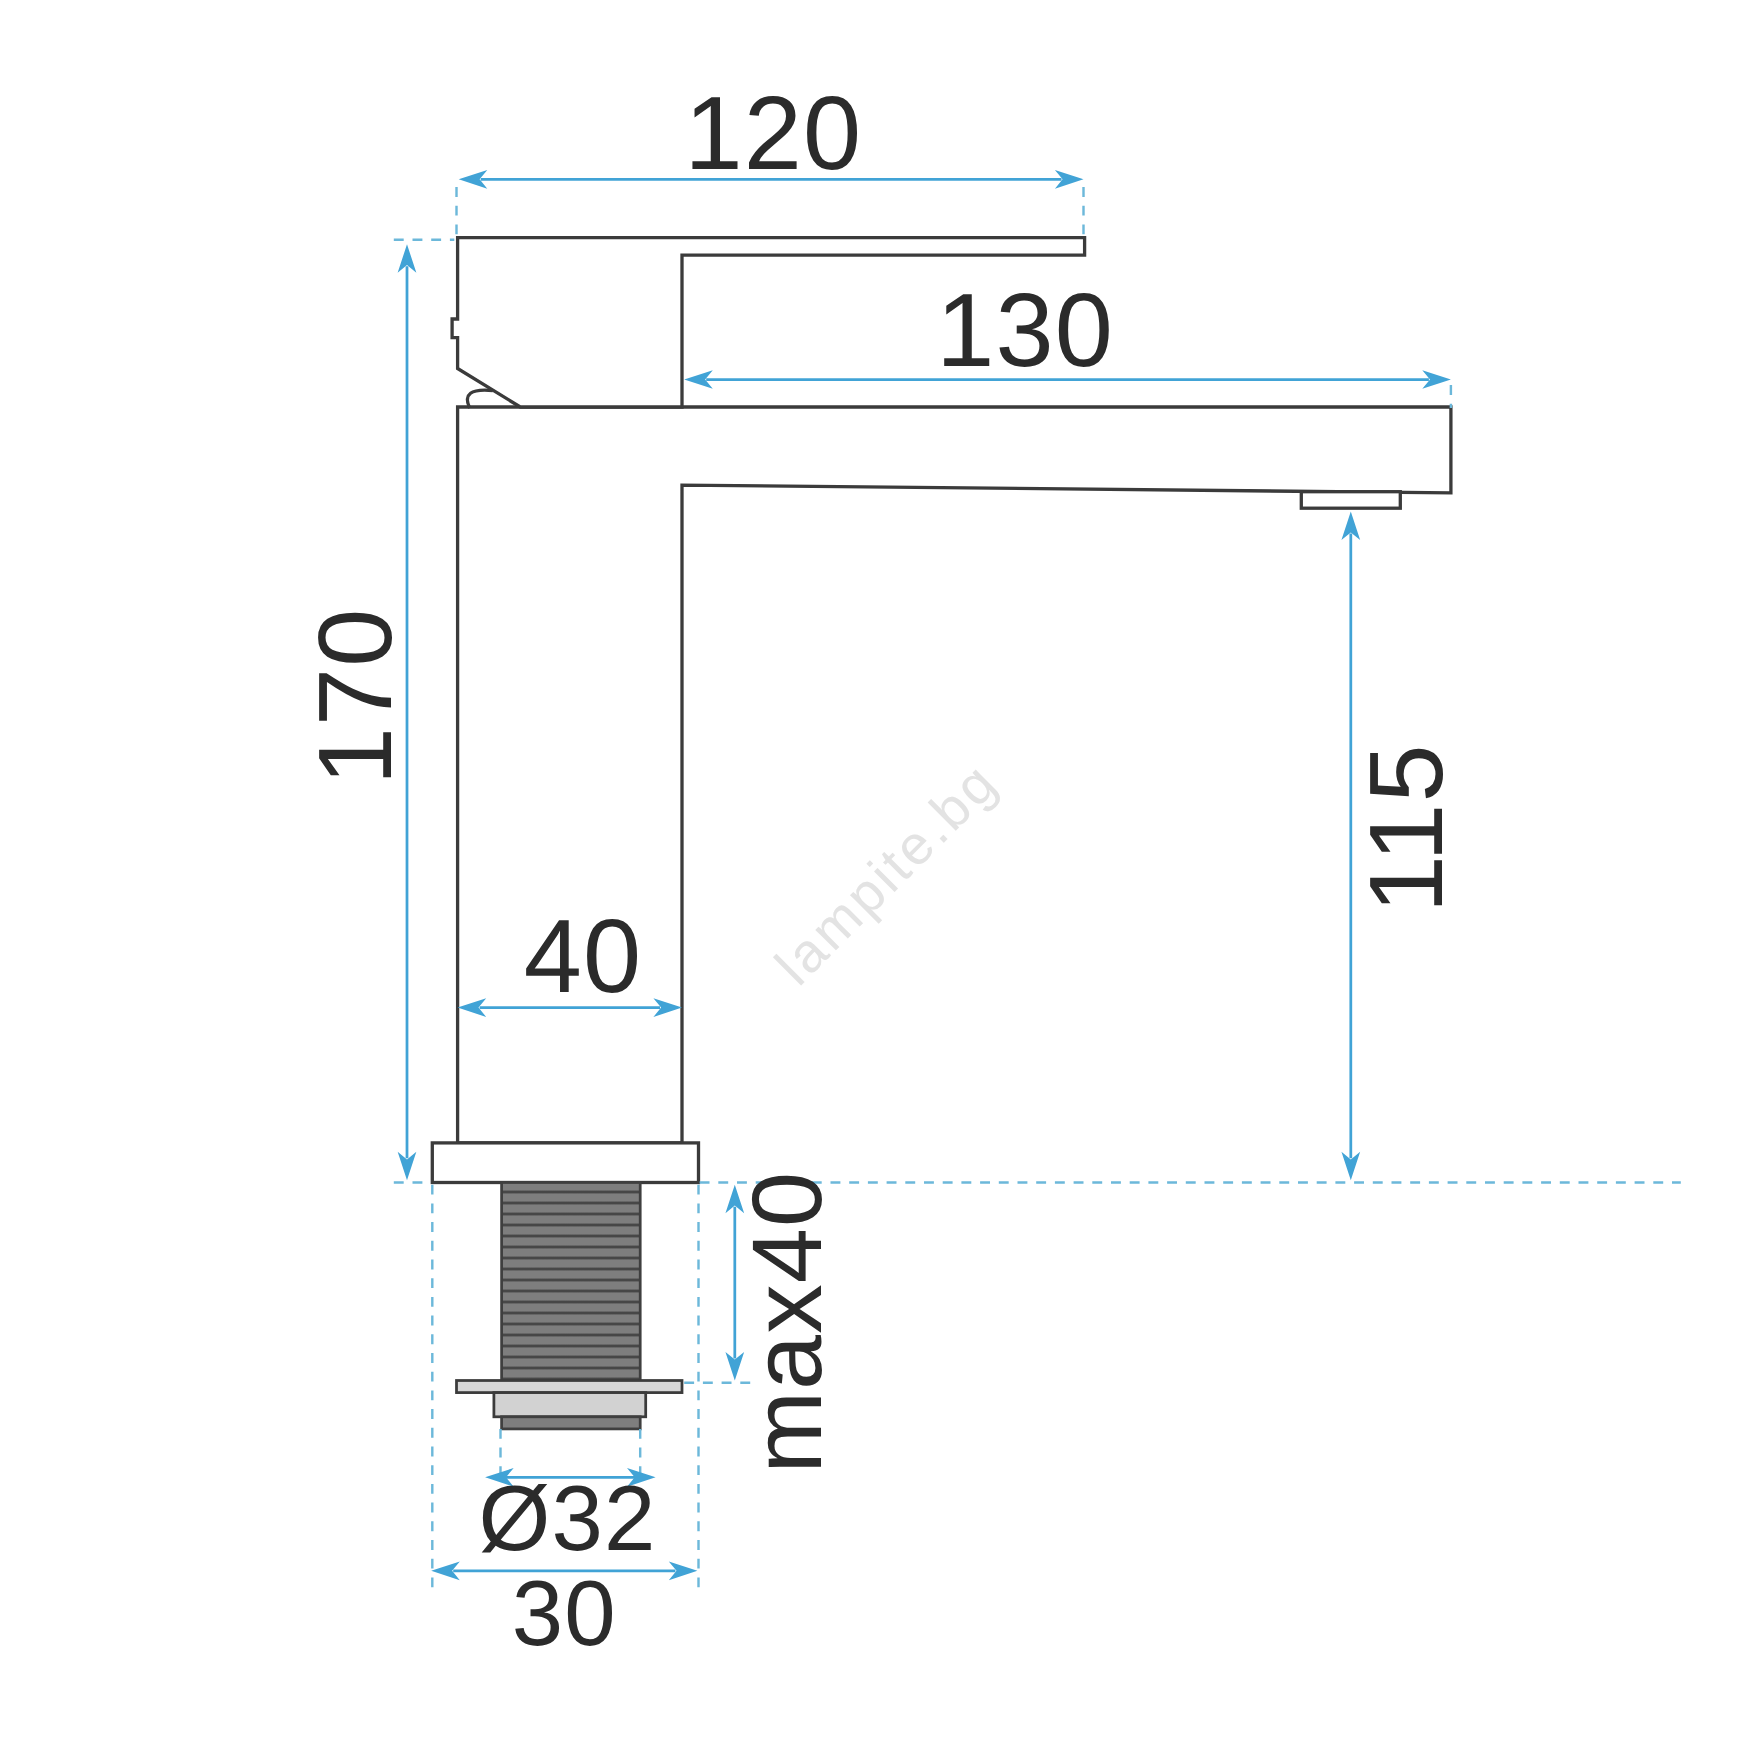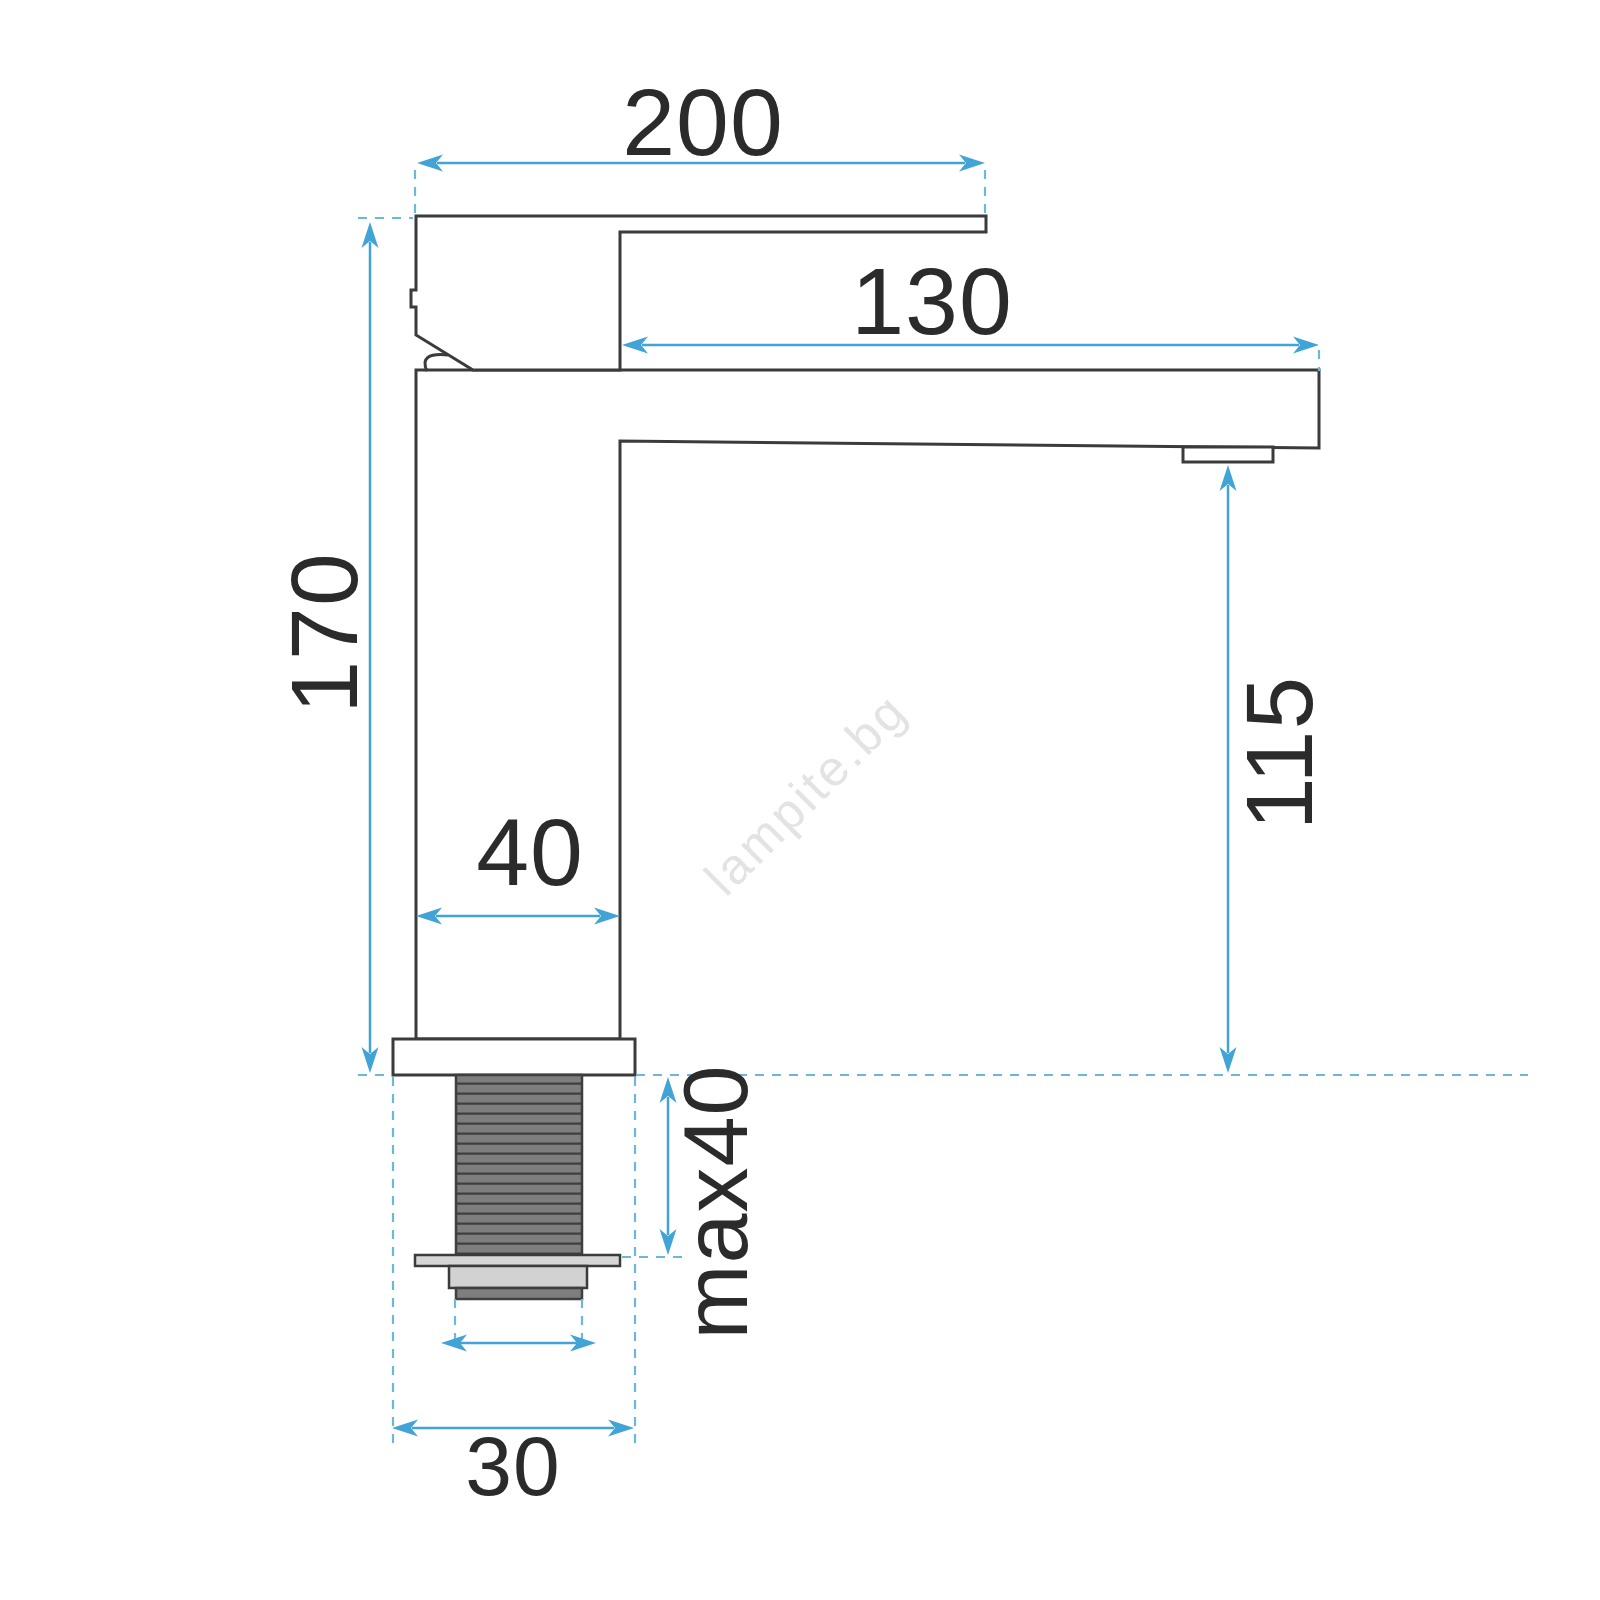--- a/index.html
+++ b/index.html
@@ -143,30 +143,31 @@
       </g>
 
       <g>
         <line x1="412" y1="1428" x2="614" y2="1428"></line>
         <polygon stroke="none" points="392,1428 418,1419.5 411,1428 418,1436.5"></polygon>
         <polygon stroke="none" points="634,1428 608,1419.5 615,1428 608,1436.5"></polygon>
       </g>
     </g>
   </svg>
 
-  <div class="dim-label" style="left:703px; top:122px;">200</div>
+  <div class="dim-label" style="left:703px; top:122px;">120</div>
 
   <div class="dim-label" style="left:932px; top:301px;">130</div>
 
   <div class="dim-label rot" style="left:324px; top:633px;">170</div>
 
   <div class="dim-label rot" style="left:1279px; top:753px;">115</div>
 
-  <div class="dim-label" style="left:530px; top:852px;">40</div>
+  <div class="dim-label" style="left:530px; top:870px;">40</div>
 
   <div class="dim-label rot med" style="left:716px; top:1202px;">max40</div>
 
+  <div class="dim-label small" style="left:516px; top:1380px;">Ø32</div>
 
   <div class="dim-label small" style="left:513px; top:1466px;">30</div>
 
   <div class="watermark" style="left:806px; top:794px;">lampite.bg</div>
 
 </div>
 
 </body></html>

